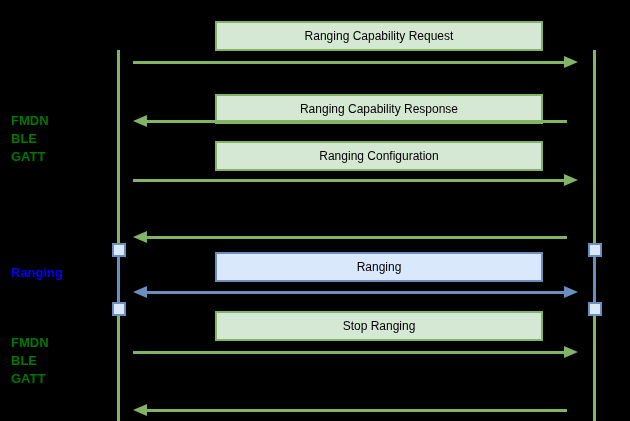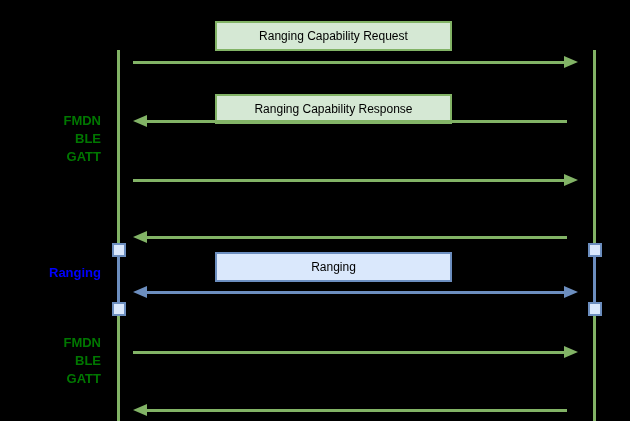--- a/index.html
+++ b/index.html
@@ -11,38 +11,38 @@
   .lifeline{position:absolute;width:3px;}
   .ll-green{background:#82b366;}
   .ll-blue{background:#6c8ebf;}
   
   .activation{
     position:absolute;width:14px;height:14px;box-sizing:border-box;
     background:#dae8fc;border:2px solid #6c8ebf;
   }
   
   .msg-box{
-    position:absolute;left:215px;width:237px;height:30px;box-sizing:border-box;
+    position:absolute;left:215px;width:328px;height:30px;box-sizing:border-box;
     display:flex;align-items:center;justify-content:center;
     font-size:12px;color:#000000;white-space:nowrap;
   }
   .green-box{background:#d5e8d4;border:2px solid #82b366;}
   .blue-box{background:#dae8fc;border:2px solid #6c8ebf;}
   
   .shaft{position:absolute;height:3px;}
   .shaft-green{background:#82b366;}
   .shaft-blue{background:#6c8ebf;}
   .head{position:absolute;width:0;height:0;border-top:6px solid transparent;border-bottom:6px solid transparent;}
   .head-r-green{border-left:14px solid #82b366;}
   .head-l-green{border-right:14px solid #82b366;}
   .head-r-blue{border-left:14px solid #6c8ebf;}
   .head-l-blue{border-right:14px solid #6c8ebf;}
   
   .side-label{
-    position:absolute;left:11px;width:90px;text-align:right;
+    position:absolute;left:11px;width:90px;text-align:left;
     font-weight:bold;font-size:13px;line-height:18px;
   }
   .lbl-green{color:#007700;}
   .lbl-blue{color:#0000ff;}
 </style>
 </head>
 <body>
 
 <div class="canvas">
 
@@ -77,37 +77,39 @@
     <div class="shaft shaft-green" style="left:133px;top:61px;width:433px"></div>
     <div class="head head-r-green" style="left:564px;top:56px"></div>
   </div>
 
   <div class="msg-box green-box" style="top:94px">Ranging Capability Response</div>
   <div>
     <div class="head head-l-green" style="left:133px;top:115px"></div>
     <div class="shaft shaft-green" style="left:146px;top:120px;width:421px"></div>
   </div>
 
+  <div class="msg-box green-box" style="top:141px">Ranging Configuration</div>
   <div>
     <div class="shaft shaft-green" style="left:133px;top:179px;width:433px"></div>
     <div class="head head-r-green" style="left:564px;top:174px"></div>
   </div>
 
   <div>
     <div class="head head-l-green" style="left:133px;top:231px"></div>
     <div class="shaft shaft-green" style="left:146px;top:236px;width:421px"></div>
   </div>
 
   <div class="msg-box blue-box" style="top:252px">Ranging</div>
   <div>
     <div class="head head-l-blue" style="left:133px;top:286px"></div>
     <div class="shaft shaft-blue" style="left:146px;top:291px;width:419px"></div>
     <div class="head head-r-blue" style="left:564px;top:286px"></div>
   </div>
 
+  <div class="msg-box green-box" style="top:311px">Stop Ranging</div>
   <div>
     <div class="shaft shaft-green" style="left:133px;top:351px;width:433px"></div>
     <div class="head head-r-green" style="left:564px;top:346px"></div>
   </div>
 
   <div>
     <div class="head head-l-green" style="left:133px;top:404px"></div>
     <div class="shaft shaft-green" style="left:146px;top:409px;width:421px"></div>
   </div>
 

